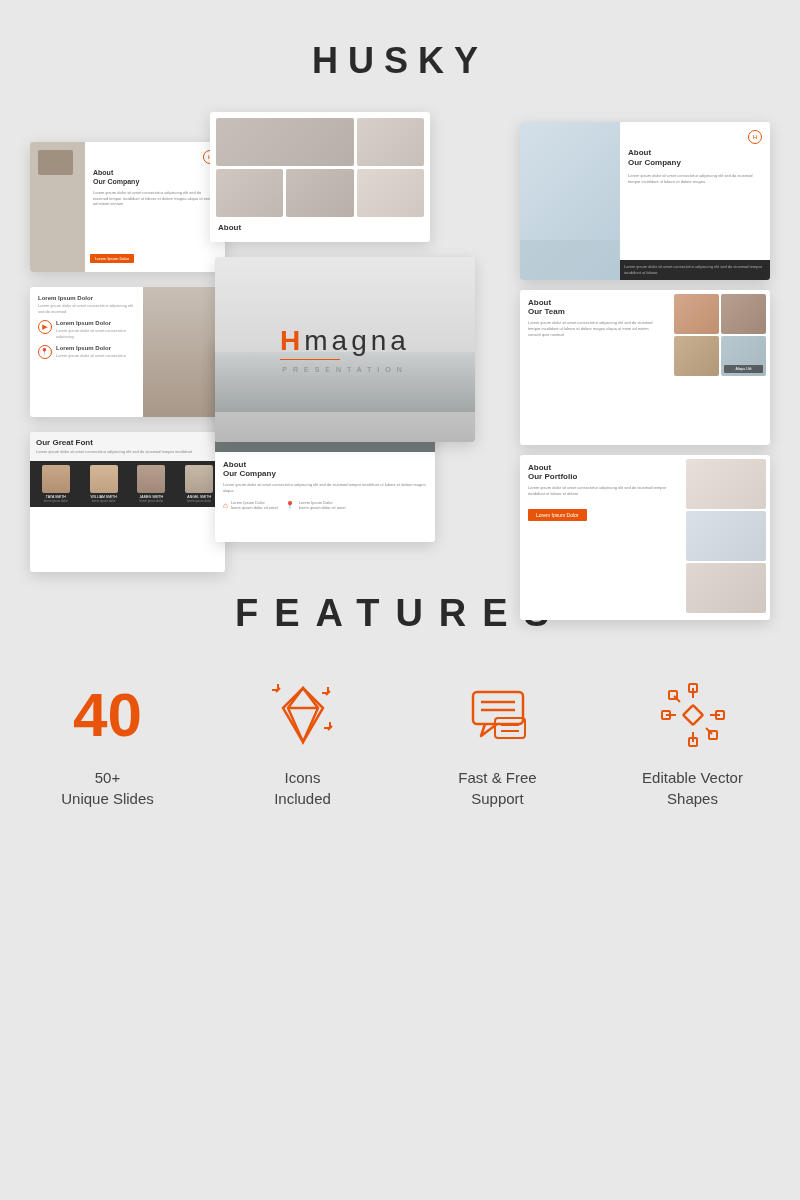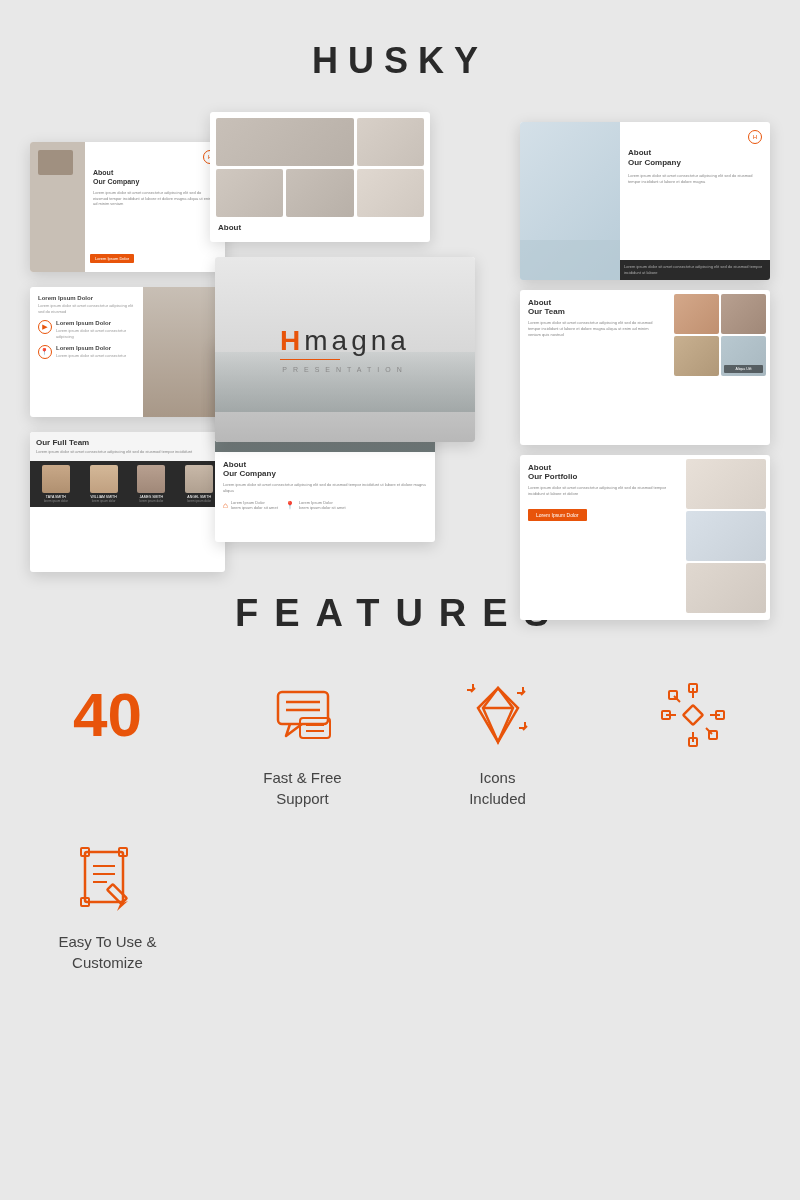--- a/index.html
+++ b/index.html
@@ -570,21 +570,21 @@
               <div style="font-size:3.5px; color:#fff; text-align:center;">Aliqua Uift</div>
             </div>
           </div>
         </div>
       </div>
     </div>
   </div>
 
   <div class="slide-card slide-7">
     <div class="slide-7-top">
-      <div class="slide-7-title">Our Full Team</div>
+      <div class="slide-7-title">Our Great Font</div>
       <div class="slide-7-text">Lorem ipsum dolor sit amet consectetur adipiscing elit sed do eiusmod tempor incididunt</div>
     </div>
     <div class="slide-7-team">
       <div class="slide-7-member">
         <div class="slide-7-avatar a1"></div>
         <div class="slide-7-name">TAYA SMITH</div>
         <div class="slide-7-role">lorem ipsum dolor</div>
       </div>
       <div class="slide-7-member">
         <div class="slide-7-avatar a2"></div>
@@ -643,39 +643,21 @@
 
 <div class="features-section">
   <div class="features-title">FEATURES</div>
 
   <div class="features-grid">
 
     <div class="feature-item">
       <div class="feature-icon">
         <div class="feature-number">40</div>
       </div>
-    </div>
-
-    <div class="feature-item">
-      <div class="feature-icon">
-        <svg viewBox="0 0 70 70" fill="none" xmlns="http://www.w3.org/2000/svg">
-
-          <rect x="10" y="12" width="50" height="32" rx="4" fill="none" stroke="#e8540a" stroke-width="2.5"></rect>
-
-          <line x1="18" y1="22" x2="52" y2="22" stroke="#e8540a" stroke-width="2.5"></line>
-          <line x1="18" y1="30" x2="52" y2="30" stroke="#e8540a" stroke-width="2.5"></line>
-
-          <path d="M22 44 L18 56 L34 44" fill="none" stroke="#e8540a" stroke-width="2.5" stroke-linejoin="round"></path>
-
-          <rect x="32" y="38" width="30" height="20" rx="3" fill="none" stroke="#e8540a" stroke-width="2"></rect>
-          <line x1="38" y1="45" x2="56" y2="45" stroke="#e8540a" stroke-width="2"></line>
-          <line x1="38" y1="51" x2="56" y2="51" stroke="#e8540a" stroke-width="2"></line>
-        </svg>
-      </div>
-      <div class="feature-label">Fast &amp; Free<br>Support</div>
+      <div class="feature-label">50+<br>Unique Slides</div>
     </div>
 
     <div class="feature-item">
       <div class="feature-icon">
         <svg viewBox="0 0 70 70" fill="none" xmlns="http://www.w3.org/2000/svg">
 
           <polygon points="35,8 55,28 35,62 15,28" fill="none" stroke="#e8540a" stroke-width="2.5"></polygon>
           <polygon points="20,28 35,8 50,28 35,62" fill="none" stroke="#e8540a" stroke-width="2.5"></polygon>
           <line x1="20" y1="28" x2="50" y2="28" stroke="#e8540a" stroke-width="2.5"></line>
 
@@ -686,20 +668,39 @@
           <line x1="60" y1="13" x2="60" y2="7" stroke="#e8540a" stroke-width="2"></line>
           <line x1="60" y1="13" x2="54" y2="13" stroke="#e8540a" stroke-width="2"></line>
           <line x1="60" y1="50" x2="64" y2="46" stroke="#e8540a" stroke-width="2"></line>
           <line x1="62" y1="48" x2="62" y2="42" stroke="#e8540a" stroke-width="2"></line>
           <line x1="62" y1="48" x2="56" y2="48" stroke="#e8540a" stroke-width="2"></line>
         </svg>
       </div>
       <div class="feature-label">Icons<br>Included</div>
     </div>
 
+    <div class="feature-item">
+      <div class="feature-icon">
+        <svg viewBox="0 0 70 70" fill="none" xmlns="http://www.w3.org/2000/svg">
+
+          <rect x="10" y="12" width="50" height="32" rx="4" fill="none" stroke="#e8540a" stroke-width="2.5"></rect>
+
+          <line x1="18" y1="22" x2="52" y2="22" stroke="#e8540a" stroke-width="2.5"></line>
+          <line x1="18" y1="30" x2="52" y2="30" stroke="#e8540a" stroke-width="2.5"></line>
+
+          <path d="M22 44 L18 56 L34 44" fill="none" stroke="#e8540a" stroke-width="2.5" stroke-linejoin="round"></path>
+
+          <rect x="32" y="38" width="30" height="20" rx="3" fill="none" stroke="#e8540a" stroke-width="2"></rect>
+          <line x1="38" y1="45" x2="56" y2="45" stroke="#e8540a" stroke-width="2"></line>
+          <line x1="38" y1="51" x2="56" y2="51" stroke="#e8540a" stroke-width="2"></line>
+        </svg>
+      </div>
+      <div class="feature-label">Fast &amp; Free<br>Support</div>
+    </div>
+
 
 
 
     <div class="feature-item">
       <div class="feature-icon">
         <svg viewBox="0 0 70 70" fill="none" xmlns="http://www.w3.org/2000/svg">
 
           <rect x="28" y="28" width="14" height="14" rx="1" transform="rotate(45 35 35)" fill="none" stroke="#e8540a" stroke-width="2.5"></rect>
 
           <line x1="35" y1="8" x2="35" y2="18" stroke="#e8540a" stroke-width="2"></line>
@@ -710,37 +711,18 @@
           <rect x="4" y="31" width="8" height="8" rx="1" fill="none" stroke="#e8540a" stroke-width="2"></rect>
           <line x1="52" y1="35" x2="62" y2="35" stroke="#e8540a" stroke-width="2"></line>
           <rect x="58" y="31" width="8" height="8" rx="1" fill="none" stroke="#e8540a" stroke-width="2"></rect>
 
           <line x1="16" y1="16" x2="22" y2="22" stroke="#e8540a" stroke-width="2"></line>
           <rect x="11" y="11" width="8" height="8" rx="1" fill="none" stroke="#e8540a" stroke-width="2"></rect>
           <line x1="54" y1="54" x2="48" y2="48" stroke="#e8540a" stroke-width="2"></line>
           <rect x="51" y="51" width="8" height="8" rx="1" fill="none" stroke="#e8540a" stroke-width="2"></rect>
         </svg>
       </div>
-    </div>
-
-    <div class="feature-item">
-      <div class="feature-icon">
-        <svg viewBox="0 0 70 70" fill="none" xmlns="http://www.w3.org/2000/svg">
-
-          <rect x="12" y="8" width="38" height="50" rx="2" fill="none" stroke="#e8540a" stroke-width="2.5"></rect>
-
-          <line x1="20" y1="22" x2="42" y2="22" stroke="#e8540a" stroke-width="2"></line>
-          <line x1="20" y1="30" x2="42" y2="30" stroke="#e8540a" stroke-width="2"></line>
-          <line x1="20" y1="38" x2="34" y2="38" stroke="#e8540a" stroke-width="2"></line>
-
-          <rect x="40" y="40" width="8" height="20" rx="1" transform="rotate(-45 44 50)" fill="none" stroke="#e8540a" stroke-width="2.5"></rect>
-          <polygon points="47,60 44,67 55,57" fill="#e8540a"></polygon>
-
-          <rect x="8" y="4" width="8" height="8" rx="1" fill="none" stroke="#e8540a" stroke-width="2"></rect>
-          <rect x="46" y="4" width="8" height="8" rx="1" fill="none" stroke="#e8540a" stroke-width="2"></rect>
-          <rect x="8" y="54" width="8" height="8" rx="1" fill="none" stroke="#e8540a" stroke-width="2"></rect>
-        </svg>
-      </div>
-      <div class="feature-label">Easy To Use &amp;<br>Customize</div>
-    </div>
+      <div class="feature-label">Editable Vector<br>Shapes</div>
+    </div>
+
 
   </div>
 </div>
 
 </body></html>

